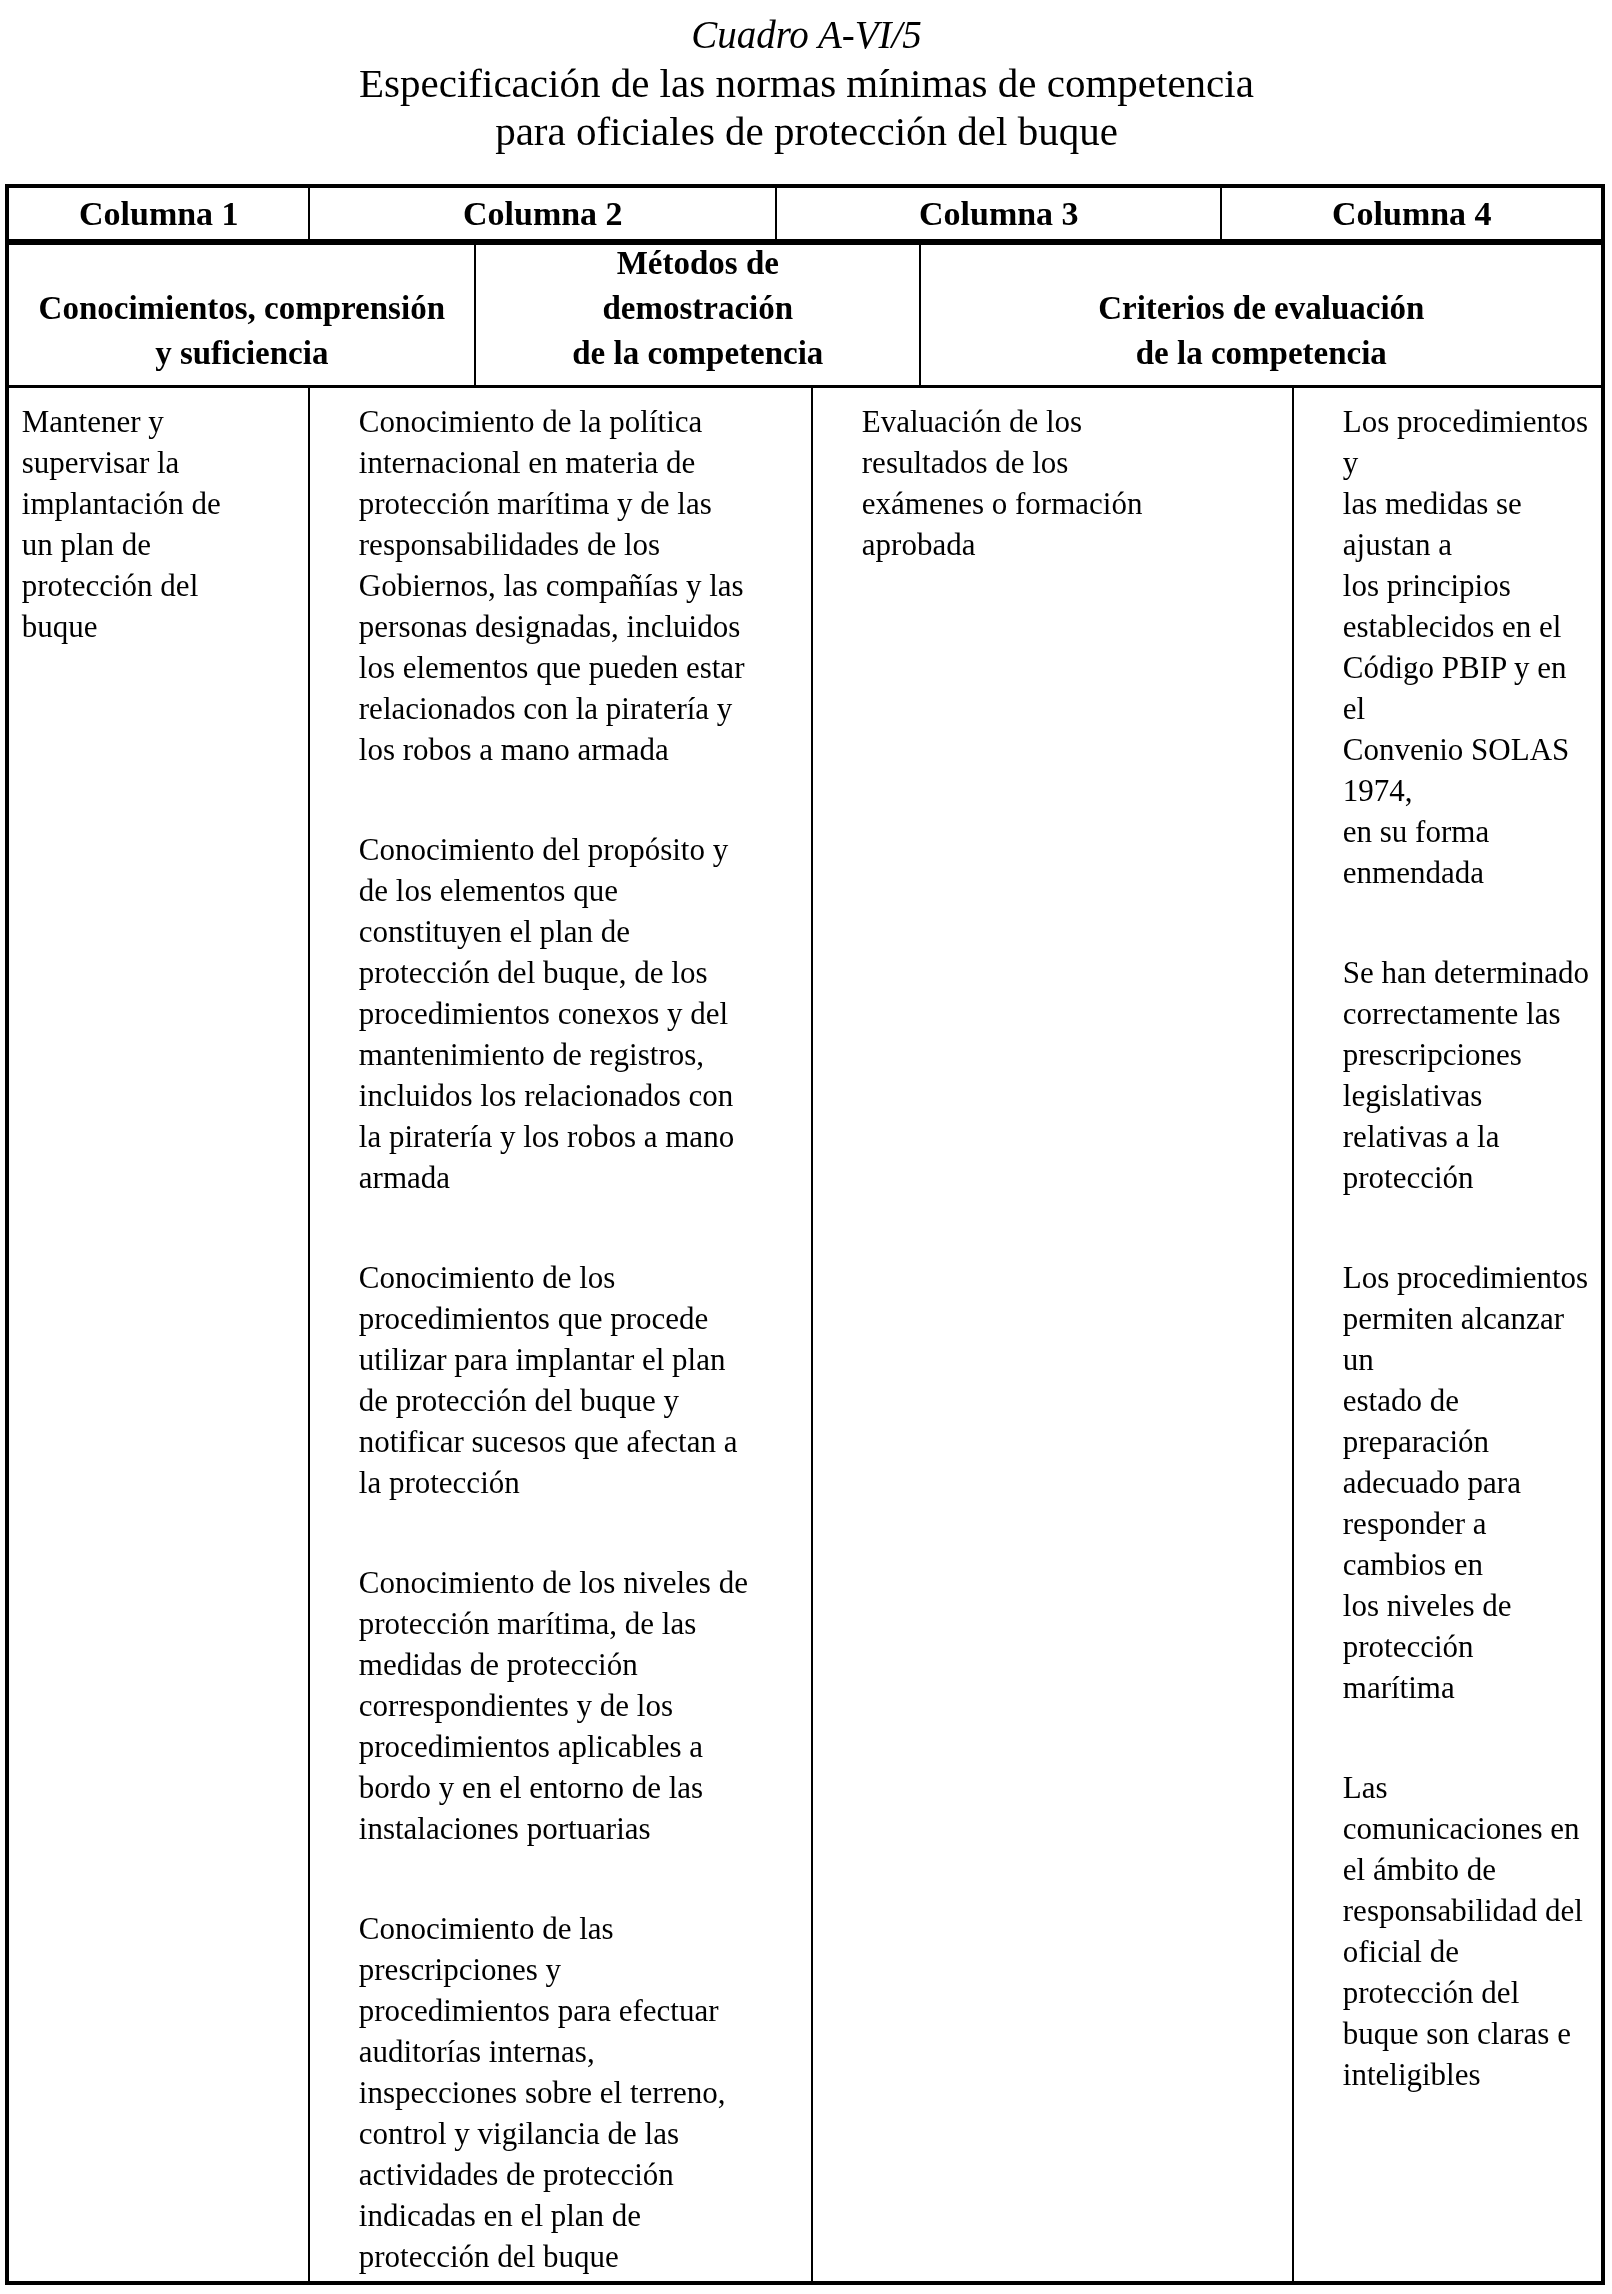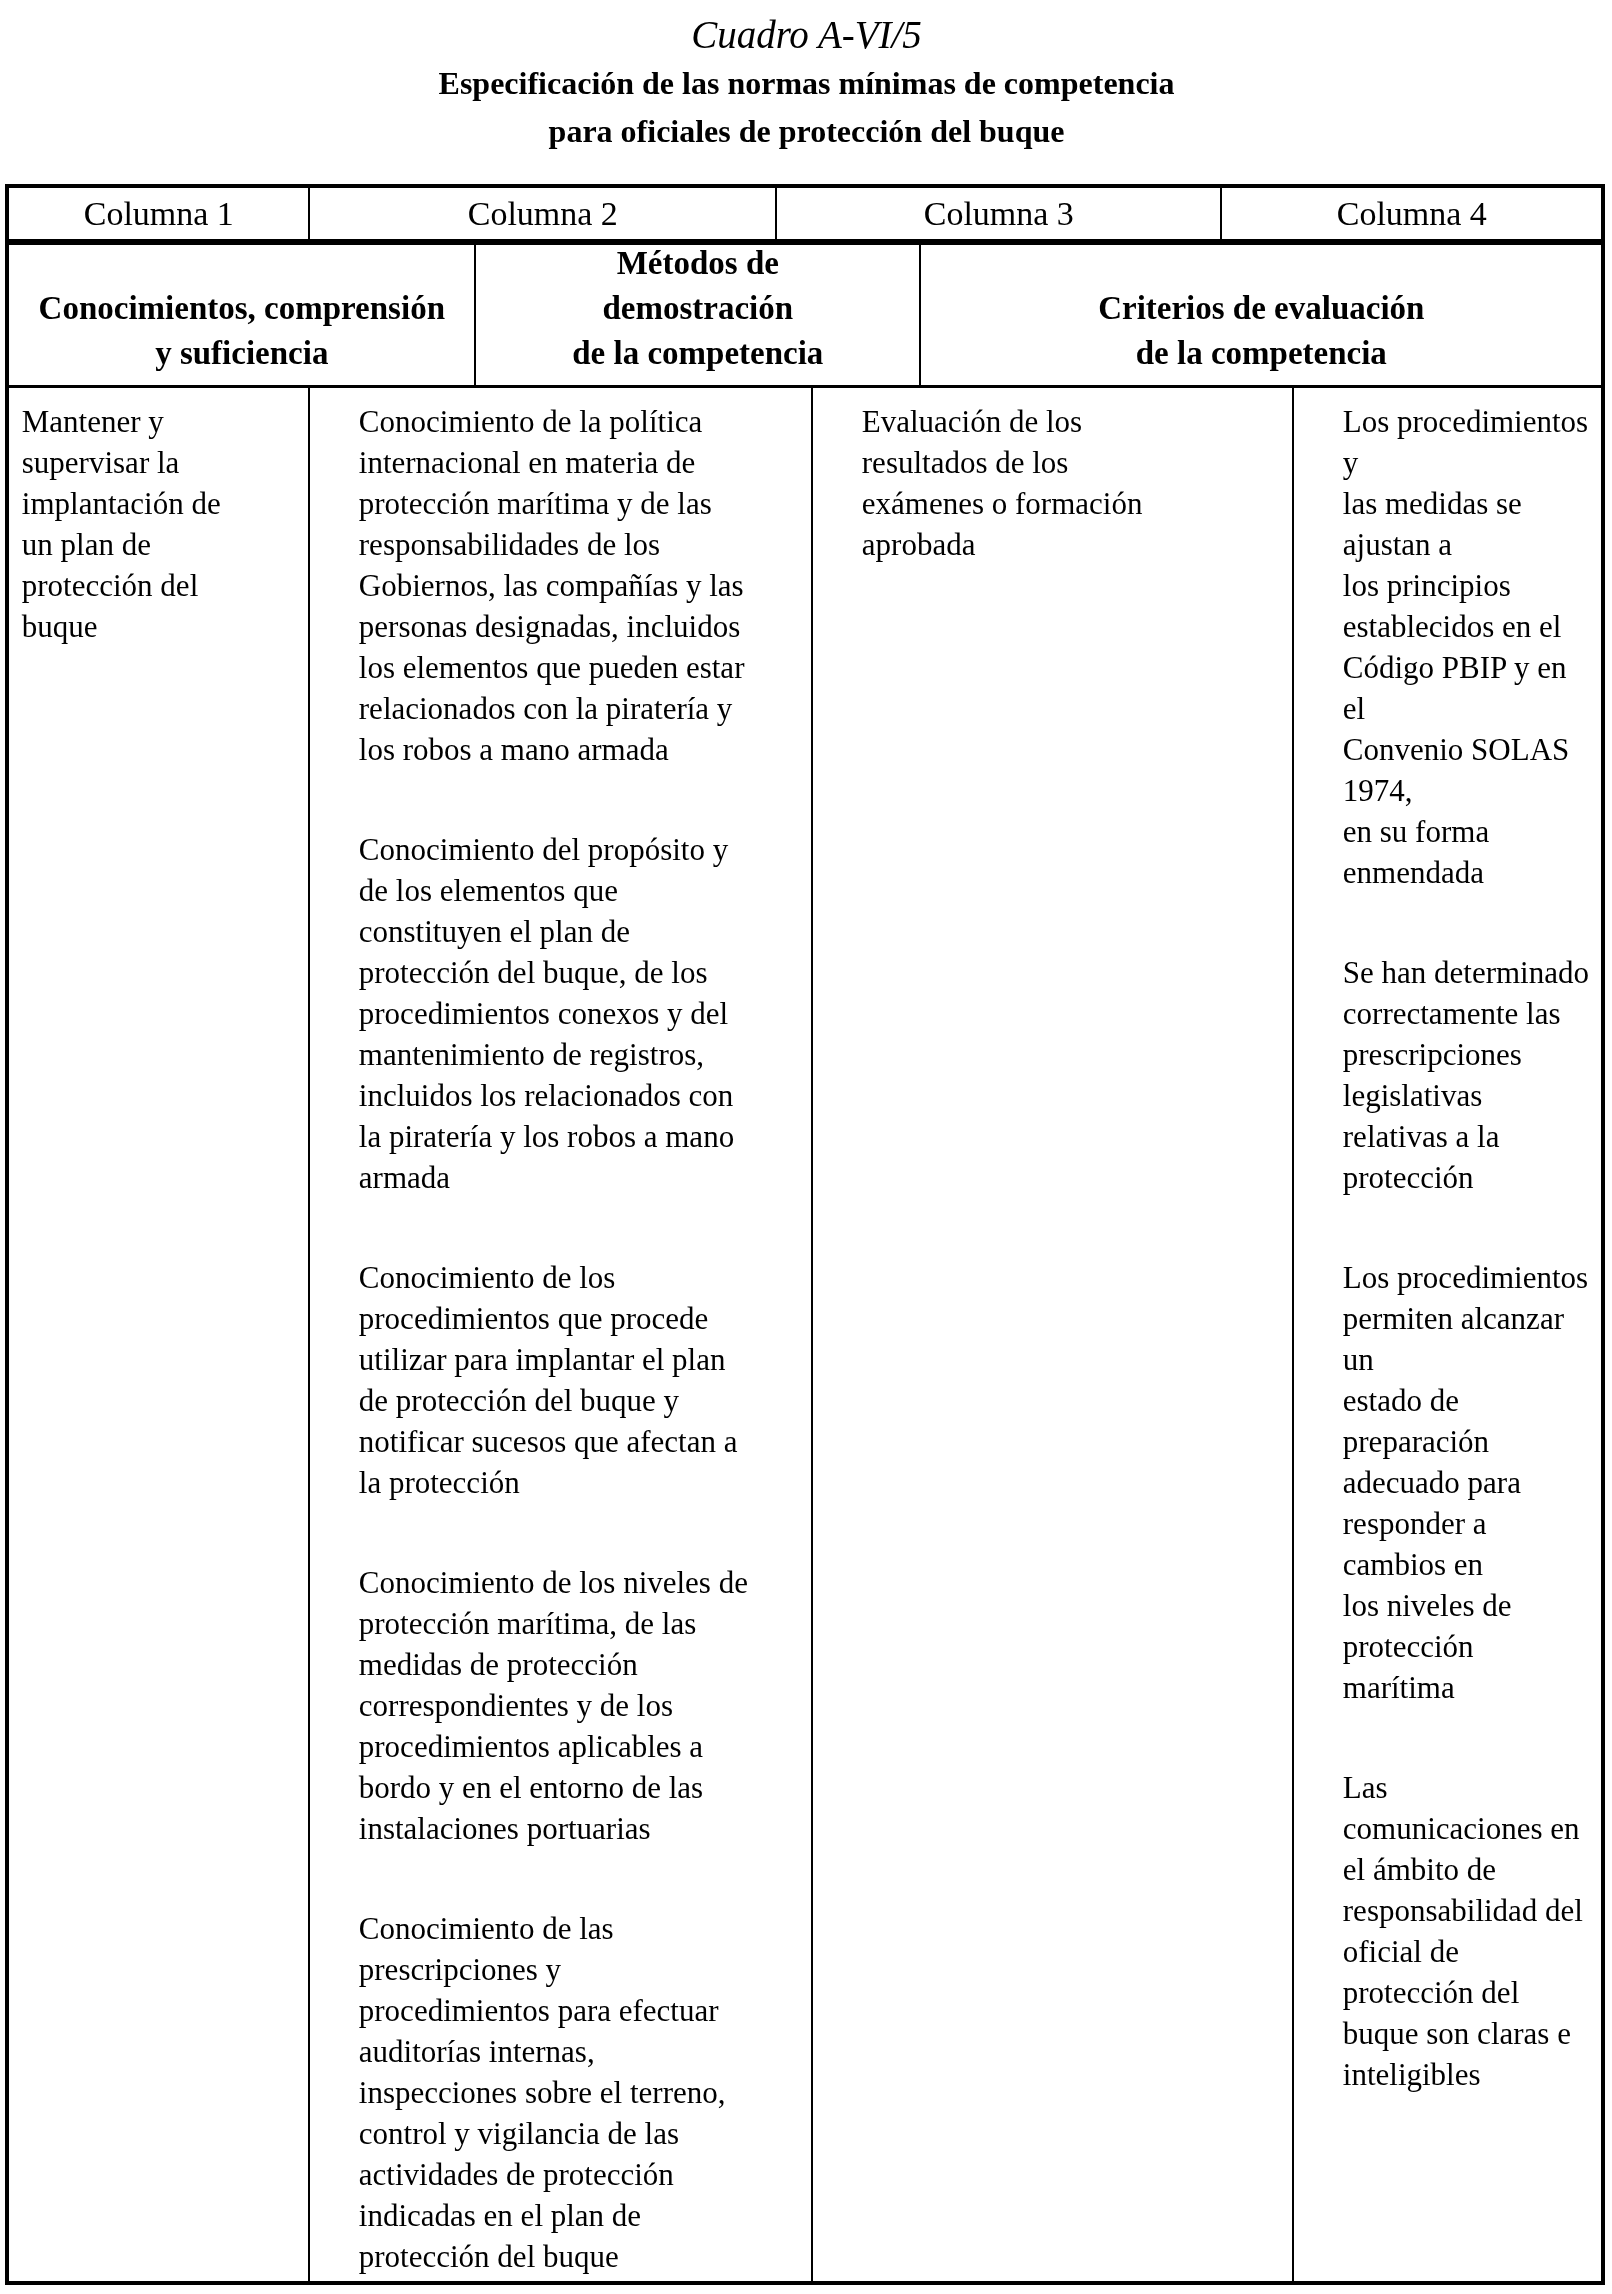--- a/index.html
+++ b/index.html
@@ -24,22 +24,22 @@
     width: 100%;
     text-align: center;
   }
   .title-caption {
     font-style: italic;
     font-size: 39px;
     line-height: 48px;
     font-weight: normal;
   }
   .title-heading {
-    font-weight: bold;
-    font-size: 32px;
+    font-weight: normal;
+    font-size: 41px;
     line-height: 48px;
   }
 
   
   .doc-table {
     position: absolute;
     left: 5.3px;
     top: 184px;
     width: 1600px;
     height: 2101px;
@@ -79,21 +79,21 @@
 
   .w1 { width: 301px; flex: 0 0 auto; }
   .w2 { width: 467px; flex: 0 0 auto; }
   .w3 { width: 445px; flex: 0 0 auto; }
   .w4 { flex: 1 1 auto; border-radius: 14px; }
 
   .colnum-cell {
     display: flex;
     align-items: center;
     justify-content: center;
-    font-weight: normal;
+    font-weight: bold;
     font-size: 34px;
   }
   .field-cell {
     display: flex;
     align-items: flex-end;
     justify-content: center;
     text-align: center;
     font-weight: bold;
     font-size: 33px;
     line-height: 45px;

